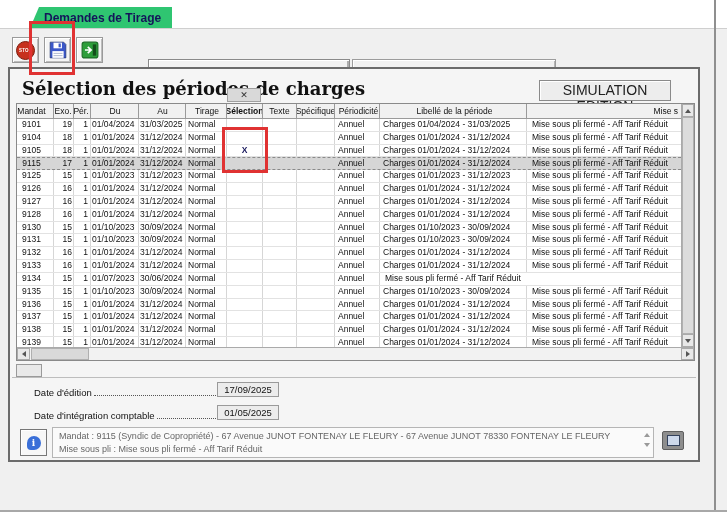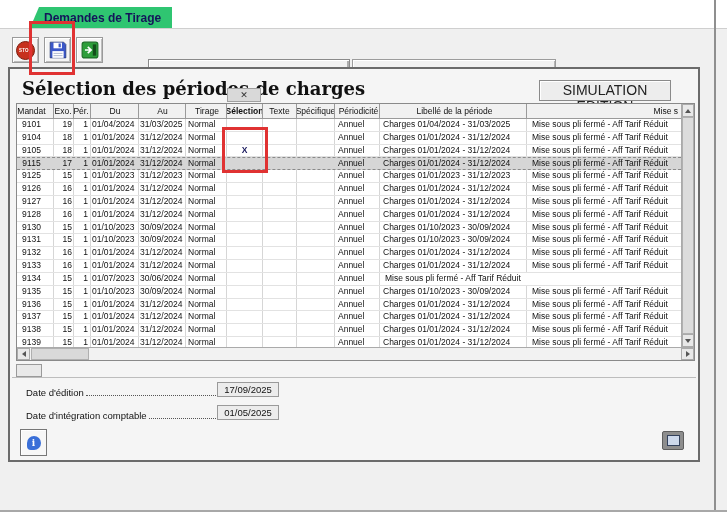--- a/index.html
+++ b/index.html
@@ -90,21 +90,21 @@
   .tri-dn{width:0;height:0;border-left:3px solid transparent;border-right:3px solid transparent;border-top:4px solid #555;}
   .tri-lf{width:0;height:0;border-top:3px solid transparent;border-bottom:3px solid transparent;border-right:4px solid #555;}
   .tri-rt{width:0;height:0;border-top:3px solid transparent;border-bottom:3px solid transparent;border-left:4px solid #555;}
 
   .stub-box{position:absolute;left:6px;top:295px;width:26px;height:13px;background:#e9e9e9;border:1px solid #9a9a9a;box-sizing:border-box;}
   .sep{position:absolute;left:2px;top:308px;width:684px;border-top:1px solid #bdbdbd;}
 
   
   .date-row{position:absolute;left:16px;width:250px;height:15px;display:flex;align-items:flex-end;}
   .date-row.r1{top:314px;} .date-row.r2{top:337px;}
-  .date-label{font-size:9.5px;color:#111;white-space:nowrap;}
+  .date-label{font-size:9.5px;color:#111;white-space:nowrap;margin-left:8px;}
   .leader{flex:1;border-bottom:1px dotted #555;margin:0 2px 2px 2px;height:1px;}
   .date-field{position:absolute;width:62px;height:15px;left:207px;background:#ececec;border:1px solid #9a9a9a;
      box-sizing:border-box;font-size:9.5px;color:#111;text-align:center;line-height:13px;}
   .date-field.f1{top:313px;} .date-field.f2{top:336px;}
 
   
   .info-btn{position:absolute;left:10px;top:360px;width:27px;height:27px;background:#f7f7f7;
      border:1px solid #777;box-shadow:inset 1px 1px 0 #fff;display:flex;align-items:center;justify-content:center;cursor:pointer;padding:0;}
   .info-glyph{width:14px;height:14px;border-radius:50% 50% 50% 4px;background:var(--info-blue,#3a6fd8);
      color:#fff;font-size:9px;font-weight:bold;font-family:"DejaVu Serif",serif;
@@ -470,20 +470,28 @@
 
     <div class="date-row r2">
       <span class="date-label">Date d'intégration comptable</span>
       <span class="leader"></span>
     </div>
     <div class="date-field f2">01/05/2025</div>
 
     <button class="info-btn">
       <span class="info-glyph">i</span>
     </button>
+    <div class="status-box">
+      <div class="status-line">Mandat : 9115 (Syndic de Copropriété) - 67 Avenue JUNOT FONTENAY LE FLEURY - 67 Avenue JUNOT 78330 FONTENAY LE FLEURY</div>
+      <div class="status-line">Mise sous pli : Mise sous pli fermé - Aff Tarif Réduit</div>
+      <div class="status-arrows">
+        <span class="mini-up"></span>
+        <span class="mini-dn"></span>
+      </div>
+    </div>
     <button class="preview-btn">
       <span class="screen-glyph"></span>
     </button>
   </div>
 
   <div class="annot a1"></div>
   <div class="annot a2"></div>
 
   <div class="win-right-border"></div>
   <div class="bottom-divider"></div>

